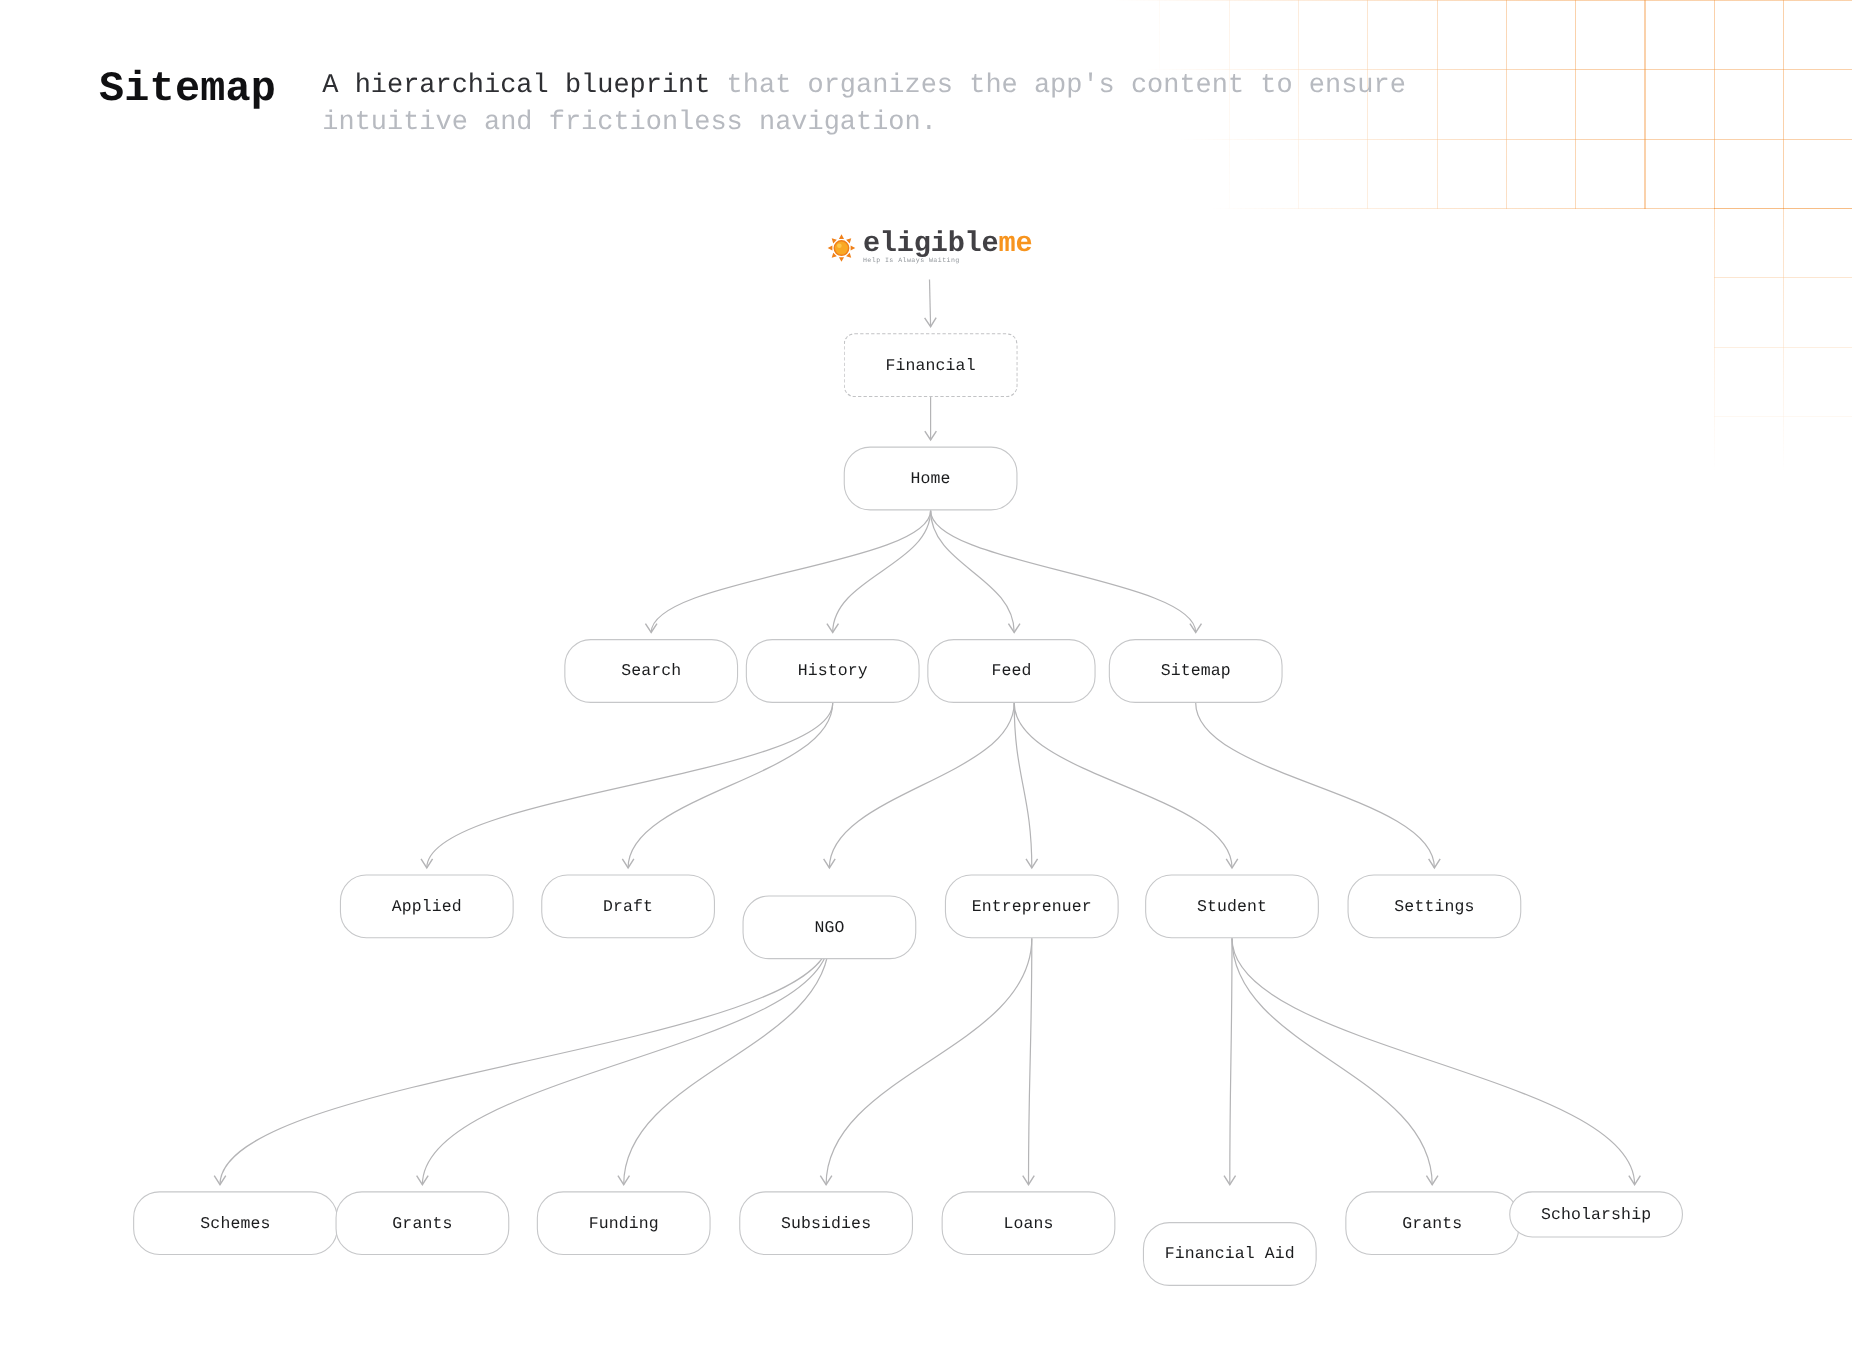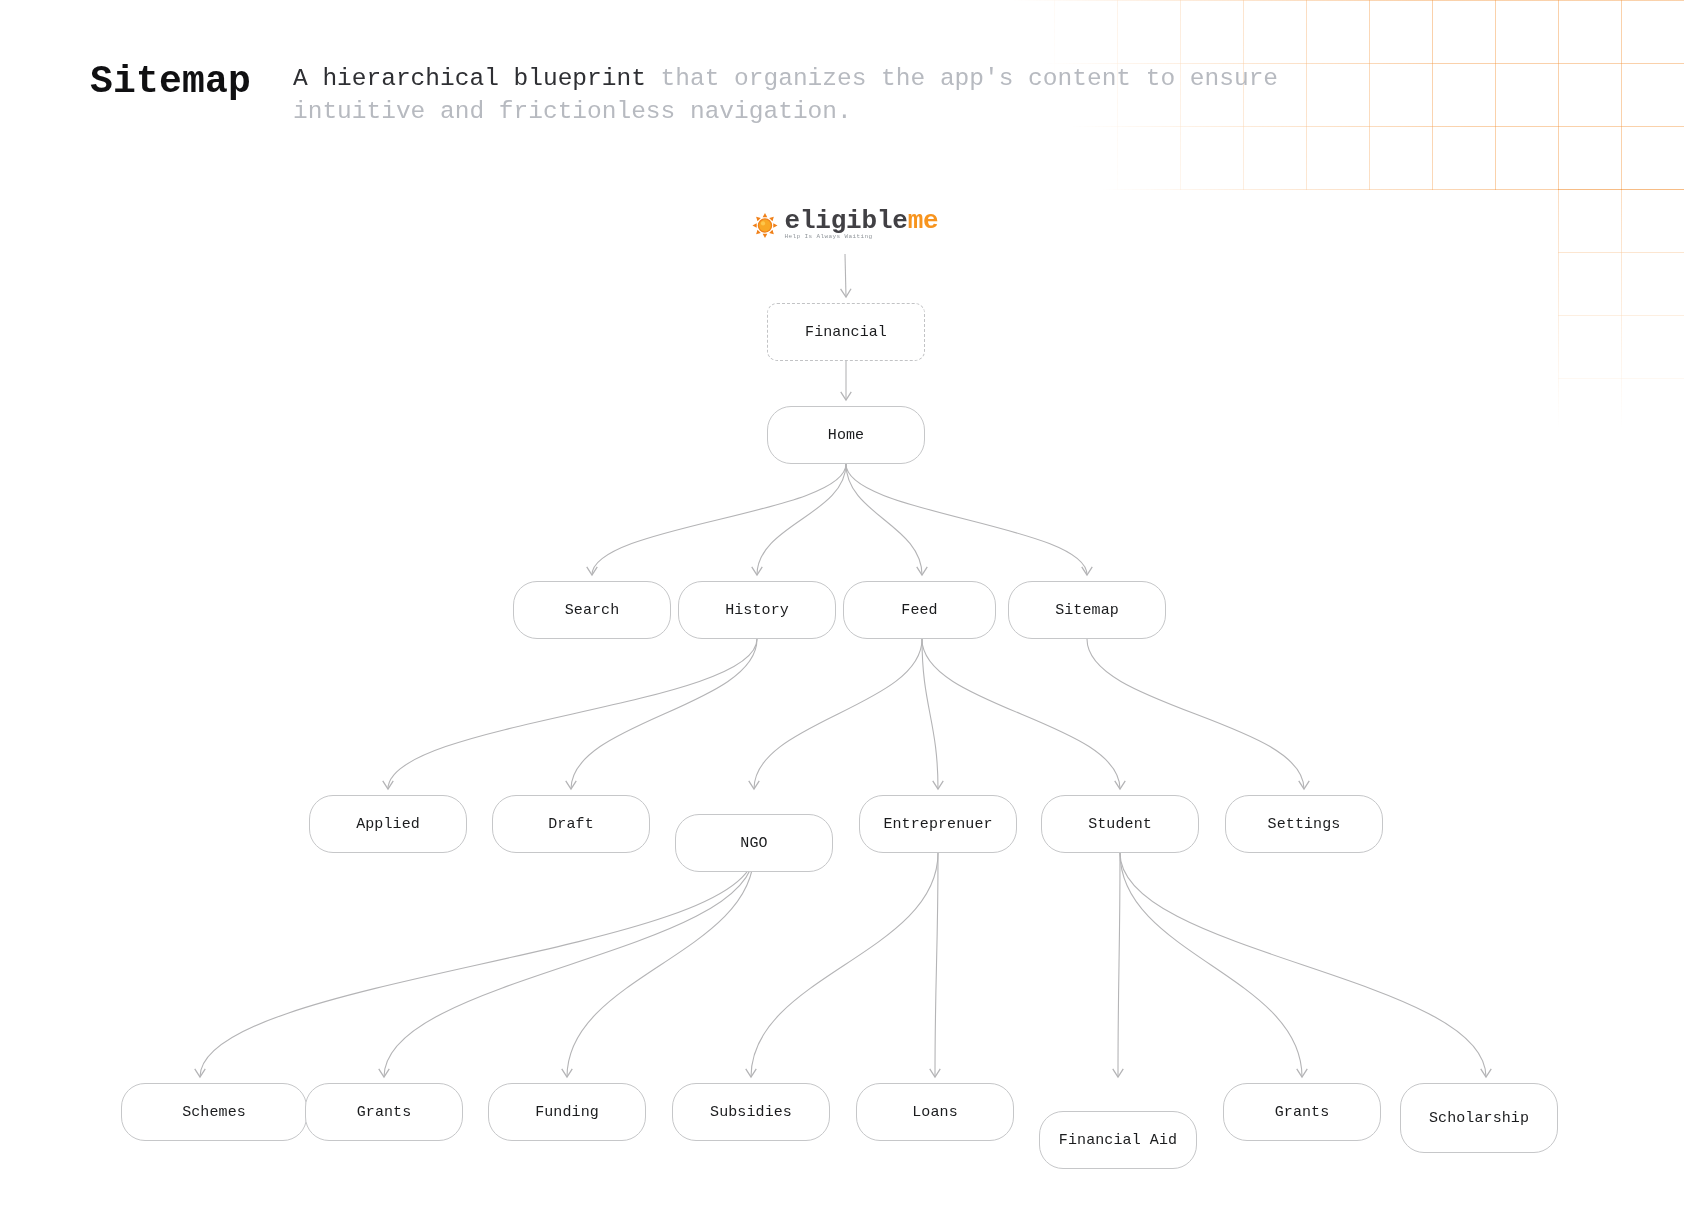--- a/index.html
+++ b/index.html
@@ -136,16 +136,16 @@
       <div class="node" style="left: 859px; top: 795px; width: 158px; height: 58px;">Entreprenuer</div>
       <div class="node" style="left: 1041px; top: 795px; width: 158px; height: 58px;">Student</div>
       <div class="node" style="left: 1225px; top: 795px; width: 158px; height: 58px;">Settings</div>
       <div class="node" style="left: 121px; top: 1083px; width: 186px; height: 58px;">Schemes</div>
       <div class="node" style="left: 305px; top: 1083px; width: 158px; height: 58px;">Grants</div>
       <div class="node" style="left: 488px; top: 1083px; width: 158px; height: 58px;">Funding</div>
       <div class="node" style="left: 672px; top: 1083px; width: 158px; height: 58px;">Subsidies</div>
       <div class="node" style="left: 856px; top: 1083px; width: 158px; height: 58px;">Loans</div>
       <div class="node" style="left: 1039px; top: 1083px; width: 158px; height: 58px; margin-top: 28px;">Financial Aid</div>
       <div class="node" style="left: 1223px; top: 1083px; width: 158px; height: 58px;">Grants</div>
-      <div class="node" style="left: 1400px; top: 1083px; width: 158px; height: 70px;">Scholarship</div>
+      <div class="node" style="left: 1372px; top: 1083px; width: 158px; height: 42px;">Scholarship</div>
     </div>
 
 </div>
 
 </body></html>

